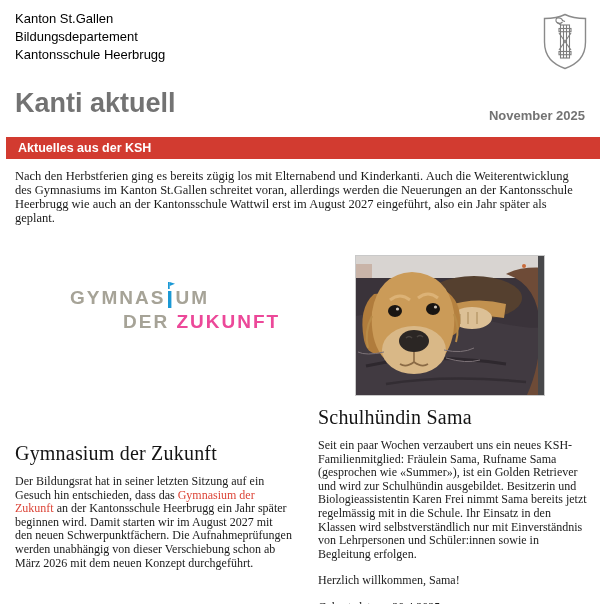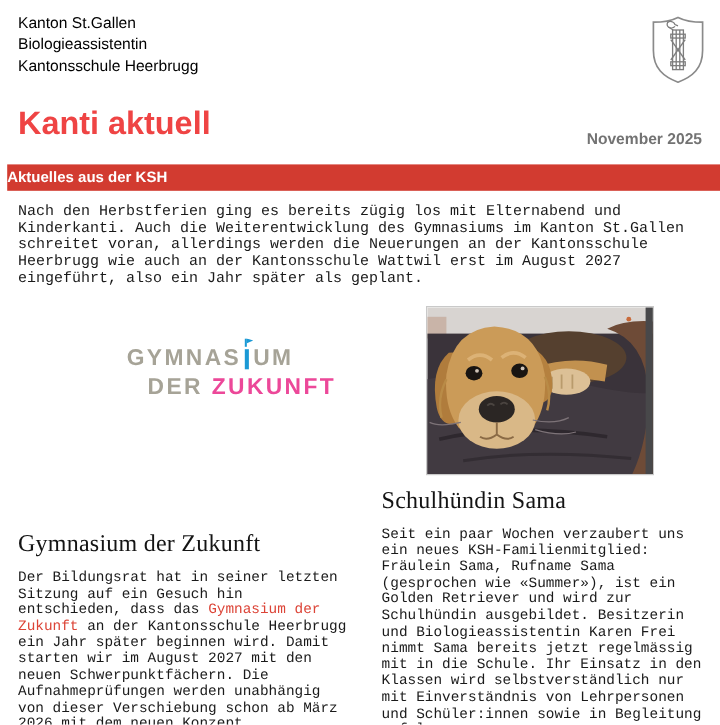--- a/index.html
+++ b/index.html
@@ -8,37 +8,37 @@
 
   
   .org{position:absolute;left:15px;top:10px;font-weight:normal;font-size:13px;
        line-height:18px;color:#000;}
 
   
   .shield{position:absolute;left:543px;top:13px;width:44px;height:57px;}
 
   
   .title{position:absolute;left:15px;top:88px;font-size:27px;font-weight:bold;
-         color:#ef4444;letter-spacing:0;}
+         color:#737373;letter-spacing:0;}
   .issue-date{position:absolute;right:15px;top:108px;font-size:13px;font-weight:bold;
          color:#737373;}
 
   
   .banner{position:absolute;left:6px;right:0;top:137px;height:22px;background:#d23b30;
           color:#ffffff;font-size:12.5px;font-weight:bold;line-height:22px;
-          box-sizing:border-box;}
+          padding-left:12px;box-sizing:border-box;}
 
   
-  .serif{font-family:Liberation Mono, monospace;color:#1a1a1a;}
+  .serif{font-family:Liberation Serif, serif;color:#1a1a1a;}
   .intro{position:absolute;left:15px;top:169px;width:572px;font-size:12.5px;
          line-height:14px;margin:0;}
 
   
   .logo{position:absolute;left:70px;top:282px;font-weight:bold;font-size:19px;
-        letter-spacing:2px;line-height:24px;color:#a6a397;text-align:center;}
+        letter-spacing:2px;line-height:24px;color:#a6a397;}
   .logo .line2{margin-left:53px;}
   .logo .blue{color:#ec4899;}
   .flag-i{display:inline-block;width:10px;height:26px;vertical-align:-4px;}
 
   
   .photo{position:absolute;left:355px;top:255px;width:190px;height:141px;margin:0;
          border:1px solid #c9c9c9;box-sizing:border-box;overflow:hidden;}
 
   
   .col{position:absolute;top:406px;}
@@ -49,21 +49,21 @@
   .col p{font-size:12px;line-height:13.6px;margin:0 0 13px 0;}
   .red-link{color:#dc4437;text-decoration:none;cursor:pointer;}
 </style>
 </head>
 <body>
 
 <div class="page">
 
   <div class="org">
     <div>Kanton St.Gallen</div>
-    <div>Biologieassistentin</div>
+    <div>Bildungsdepartement</div>
     <div>Kantonsschule Heerbrugg</div>
   </div>
 
   <svg class="shield" viewBox="0 0 44 57" xmlns="http://www.w3.org/2000/svg">
     <path d="M22 1.5 C16 4.5 8.5 5.5 1.5 5.5 L1.5 29 C1.5 44 10 51 22 55.5 C34 51 42.5 44 42.5 29 L42.5 5.5 C35.5 5.5 28 4.5 22 1.5 Z" fill="#ffffff" stroke="#8a8a8a" stroke-width="1.4"></path>
     <g stroke="#7d7d7d" stroke-width="1.1" fill="none">
       <rect x="17.5" y="12" width="9" height="33"></rect>
       <line x1="20.5" y1="12" x2="20.5" y2="45"></line>
       <line x1="23.5" y1="12" x2="23.5" y2="45"></line>
       <rect x="16" y="15.5" width="12" height="3.2"></rect>

